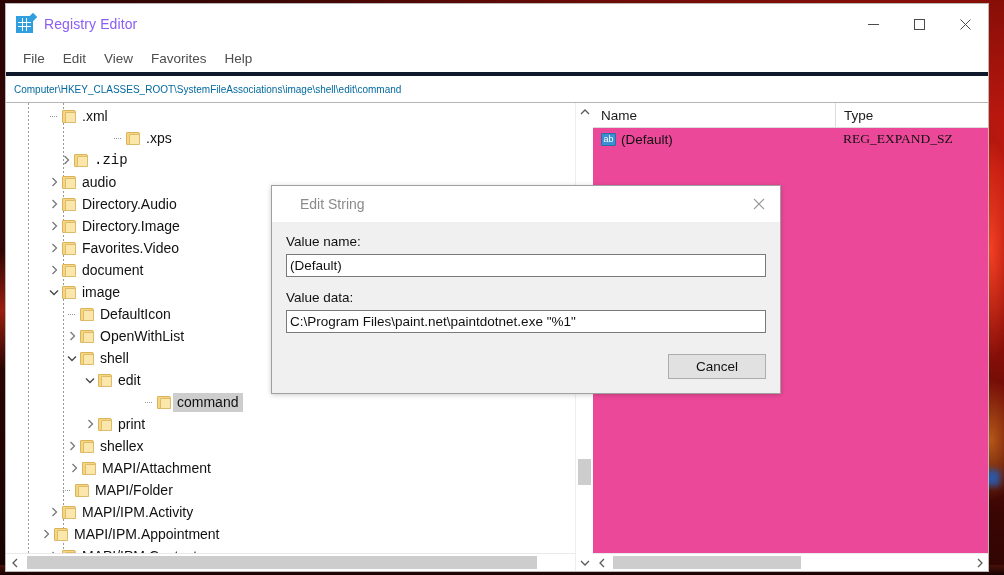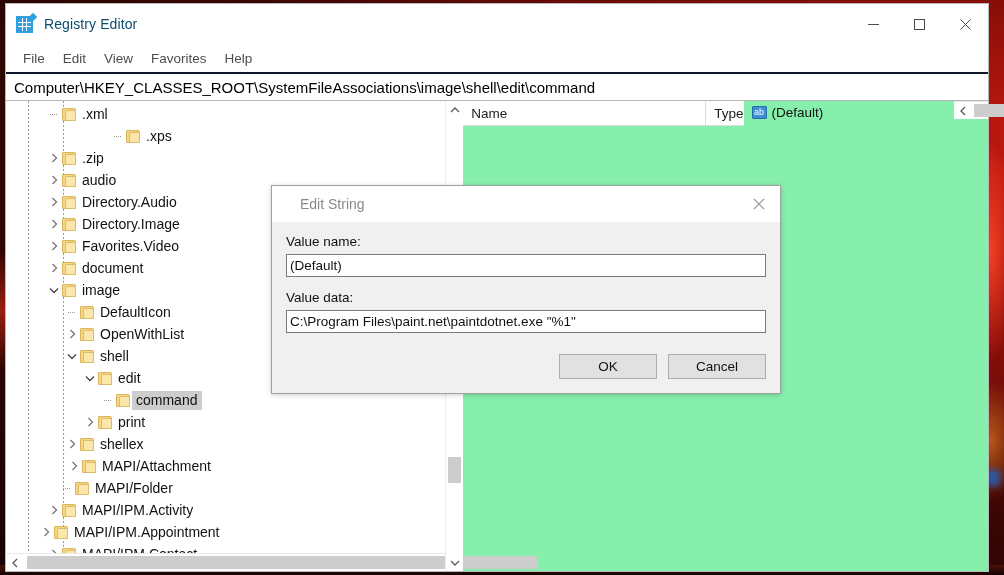--- a/index.html
+++ b/index.html
@@ -35,32 +35,32 @@
   .titlebar{height:40px;background:#ffffff;display:flex;align-items:center;flex:0 0 auto;}
   .app-icon{width:20px;height:20px;margin-left:10px;margin-right:8px;position:relative;flex:0 0 auto;}
   .app-icon .grid{position:absolute;left:0;top:2px;width:17px;height:17px;background:#2f9fe0;}
   .app-icon .grid:before{content:"";position:absolute;left:2px;top:2px;right:2px;bottom:2px;
     background:
       linear-gradient(#fff,#fff) 0 4px/100% 1px no-repeat,
       linear-gradient(#fff,#fff) 0 8px/100% 1px no-repeat,
       linear-gradient(#fff,#fff) 4px 0/1px 100% no-repeat,
       linear-gradient(#fff,#fff) 8px 0/1px 100% no-repeat;}
   .app-icon .dot{position:absolute;right:0;top:0;width:6px;height:6px;background:#2f9fe0;transform:rotate(45deg);}
-  .title-text{font-size:14px;color:#0c4a6e;letter-spacing:.1px;}
+  .title-text{font-size:14px;color:#8b5cf6;letter-spacing:.1px;}
   .win-controls{margin-left:auto;display:flex;height:40px;}
   .win-btn{width:46px;height:40px;display:flex;align-items:center;justify-content:center;color:#4a4a4a;}
   .win-btn svg{display:block;}
 
   .menubar{height:28px;background:#fff;display:flex;align-items:center;padding-left:8px;
-    border-bottom:2px solid #0f172a;flex:0 0 auto;}
+    border-bottom:4px solid #0f172a;flex:0 0 auto;}
   .menu-item{font-size:13.5px;color:#4d4d4d;padding:3px 9px;}
 
   .addressbar{height:26px;background:#fff;border-bottom:1px solid #b5b5b5;
     display:flex;align-items:center;padding-left:8px;flex:0 0 auto;}
-  .addressbar .path{font-size:15px;color:#000000;white-space:nowrap;text-align:center;}
+  .addressbar .path{font-size:10px;color:#0369a1;white-space:nowrap;text-align:center;}
 
   .panes{flex:1 1 auto;display:flex;min-height:0;position:relative;}
 
   
   .tree-pane{width:586px;position:relative;background:#fff;display:flex;flex-direction:column;
     border-right:1px solid #d9d9d9;}
   .tree-scroll{position:relative;flex:1 1 auto;overflow:hidden;}
   .tree-inner{position:absolute;left:0;top:0;right:0;padding-top:2px;}
   .trow{height:22px;display:flex;align-items:center;white-space:nowrap;position:relative;}
   .trow .lbl{font-size:14px;color:#111;}
@@ -72,21 +72,21 @@
     border:1px solid #d9b45c;box-sizing:border-box;border-radius:1px 2px 1px 1px;}
   .folder .front{position:absolute;left:3px;top:2px;width:11px;height:11px;background:#fbe7ab;
     border:1px solid #dcbb6a;box-sizing:border-box;border-radius:1px;}
   
   .guides{position:absolute;left:0;top:0;bottom:0;width:100%;pointer-events:none;}
   .gl{position:absolute;top:0;bottom:0;width:1px;
      background-image:linear-gradient(to bottom,#9a9a9a 50%,transparent 50%);
      background-size:1px 4px;}
 
   
-  .list-pane{flex:1 1 auto;display:flex;flex-direction:row;background:#86efac;min-width:0;justify-content:space-between;}
+  .list-pane{flex:1 1 auto;display:flex;flex-direction:column;background:#ec4899;min-width:0;justify-content:space-between;}
   .list-head{height:24px;display:flex;align-items:center;background:#fff;border-bottom:1px solid #dcdcdc;}
   .lh-cell{font-size:13.5px;color:#1b1b1b;padding-left:8px;height:24px;display:flex;align-items:center;}
   .lh-cell.name{width:234px;flex:0 0 auto;border-right:1px solid #dcdcdc;}
   .lh-cell.type{flex:1 1 auto;}
   .list-body{flex:1 1 auto;position:relative;overflow:hidden;}
   .lrow{height:22px;display:flex;align-items:center;}
   .lr-name{width:234px;flex:0 0 auto;display:flex;align-items:center;padding-left:8px;}
   .ab-icon{width:15px;height:13px;background:#3b8fd4;border:1px solid #2a6ea8;box-sizing:border-box;
     color:#fff;font-size:9px;line-height:11px;text-align:center;font-family:"Liberation Sans",sans-serif;
     margin-right:5px;flex:0 0 auto;border-radius:1px;}
@@ -194,21 +194,21 @@
                 <svg width="10" height="3" viewBox="0 0 10 3">
                   <line x1="1" y1="1.5" x2="9" y2="1.5" stroke="#9a9a9a" stroke-width="1" stroke-dasharray="1 1"></line>
                 </svg>
               </div>
               <div class="folder">
                 <div class="back"></div>
                 <div class="front"></div>
               </div>
               <div class="lbl">.xps</div>
             </div>
-            <div class="trow" style="padding-left: 40px;">
+            <div class="trow" style="padding-left: 52px; font-family: Liberation Mono, monospace;">
               <div class="exp">
                 <svg width="7" height="10" viewBox="0 0 7 10">
                   <polyline points="1.5,1 5.5,5 1.5,9" fill="none" stroke="#767676" stroke-width="1.25"></polyline>
                 </svg>
               </div>
               <div class="folder">
                 <div class="back"></div>
                 <div class="front"></div>
               </div>
               <div class="lbl">.zip</div>
@@ -326,21 +326,21 @@
                 <svg width="10" height="7" viewBox="0 0 10 7">
                   <polyline points="1,1.5 5,5.5 9,1.5" fill="none" stroke="#4a4a4a" stroke-width="1.4"></polyline>
                 </svg>
               </div>
               <div class="folder">
                 <div class="back"></div>
                 <div class="front"></div>
               </div>
               <div class="lbl">edit</div>
             </div>
-            <div class="trow sel" style="padding-left: 94px;">
+            <div class="trow sel" style="padding-left: 94px; margin-left: 41px;">
               <div class="exp">
                 <svg width="10" height="3" viewBox="0 0 10 3">
                   <line x1="1" y1="1.5" x2="9" y2="1.5" stroke="#9a9a9a" stroke-width="1" stroke-dasharray="1 1"></line>
                 </svg>
               </div>
               <div class="folder">
                 <div class="back"></div>
                 <div class="front"></div>
               </div>
               <div class="lbl">command</div>
@@ -503,19 +503,18 @@
             <line x1="11" y1="1" x2="1" y2="11" stroke="currentColor" stroke-width="1.1"></line>
           </svg>
       </div>
     </div>
     <div class="dlg-body">
       <div class="f-label">Value name:</div>
       <div class="f-input">(Default)</div>
       <div class="f-label">Value data:</div>
       <div class="f-input">C:\Program Files\paint.net\paintdotnet.exe "%1"</div>
       <div class="dlg-buttons">
-        <div class="btn">OK</div>
         <div class="btn">Cancel</div>
       </div>
     </div>
   </div>
 
 </div>
 
 </body></html>

